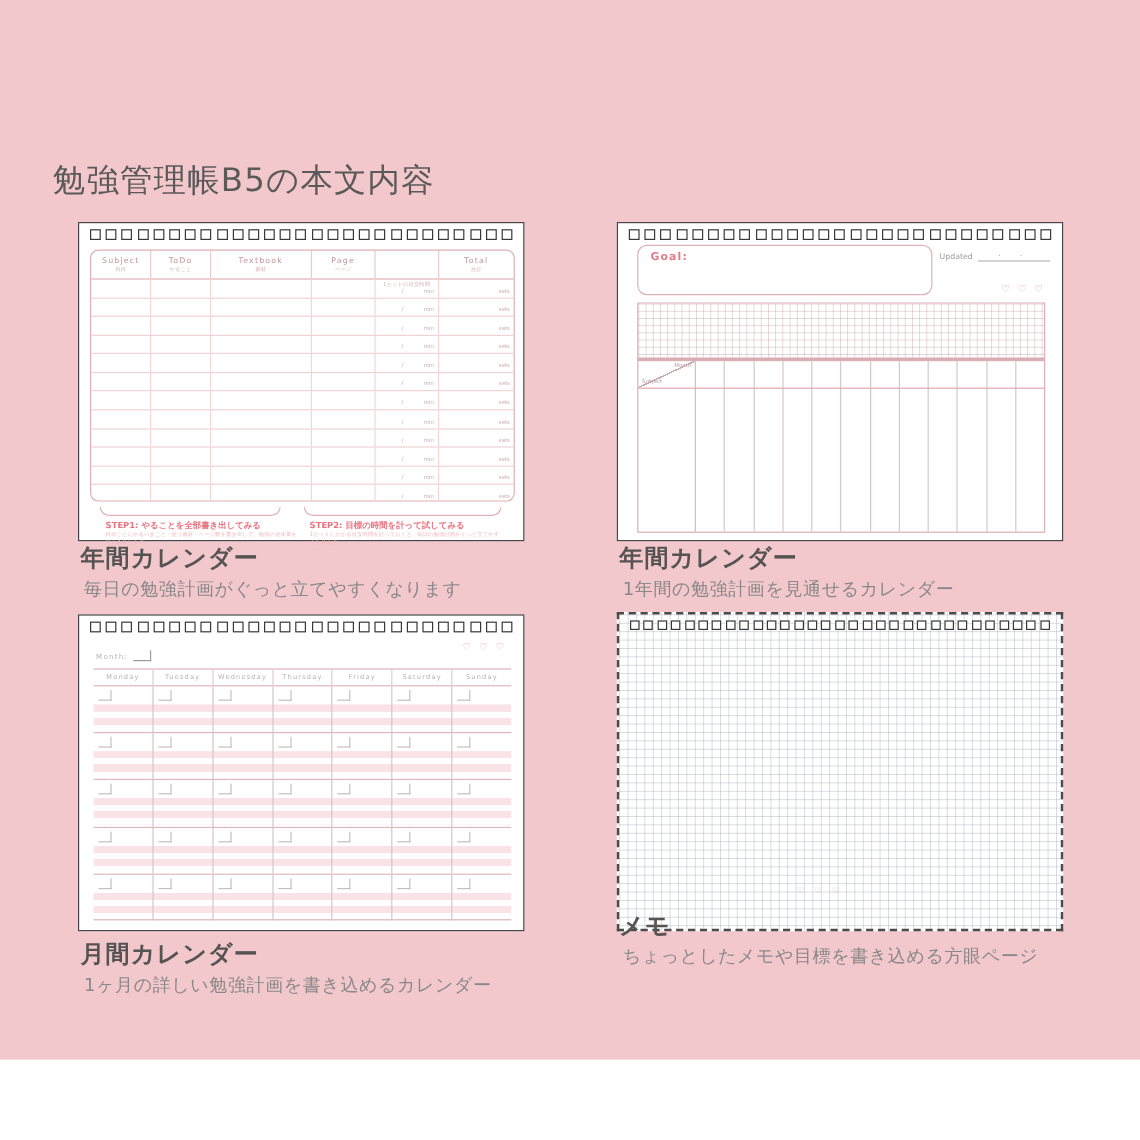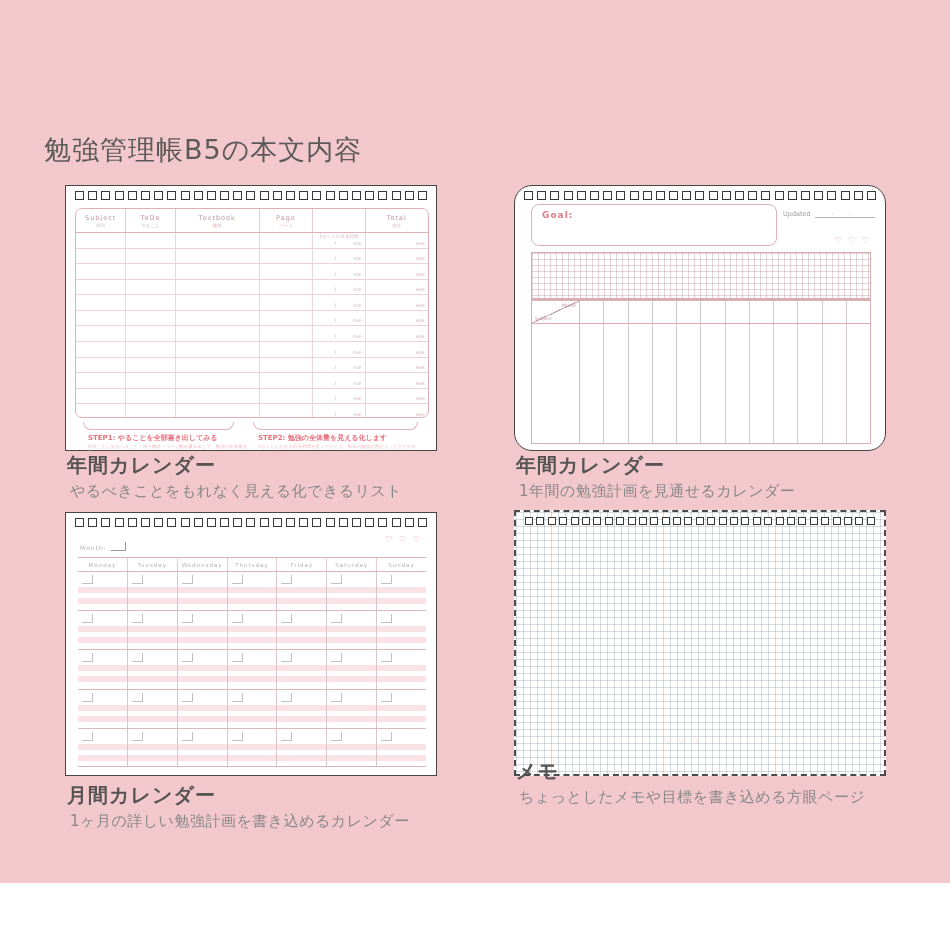--- a/index.html
+++ b/index.html
@@ -4,21 +4,21 @@
 <style>
   html,body{margin:0;padding:0;}
   body{width:950px;height:950px;background:#ffffff;font-family:"DejaVu Sans",sans-serif;}
   .page{position:relative;width:950px;height:950px;overflow:hidden;background:#fff;}
   .pink-bg{position:absolute;left:0;top:0;width:950px;height:883px;background:#f2c8cc;}
   .title{position:absolute;left:44px;top:132px;margin:0;font-size:27px;font-weight:normal;color:#5c5959;letter-spacing:1px;}
 
   
   .panel{position:absolute;background:#ffffff;border:1px solid #474545;box-sizing:border-box;}
   .p-todo{left:65px;top:185px;width:372px;height:266px;}
-  .p-yearly{left:514px;top:185px;width:372px;height:266px;border-radius:18px;}
+  .p-yearly{left:514px;top:185px;width:372px;height:266px;}
   .p-monthly{left:65px;top:512px;width:372px;height:264px;}
   .p-memo{left:514px;top:510px;width:372px;height:266px;border:2px dashed #4c4a4a;
     background-image:linear-gradient(rgba(165,175,183,.45) 1px,transparent 1px),
                      linear-gradient(90deg,rgba(165,175,183,.45) 1px,transparent 1px);
     background-size:7px 7px;}
   .binding{position:absolute;top:5px;left:9px;right:9px;display:flex;justify-content:space-between;align-items:center;}
   .bsq{width:9px;height:9px;box-sizing:border-box;border:1.7px solid #383838;background:#fff;}
   .p-memo .bsq{width:8px;height:8px;}
 
   
@@ -328,27 +328,27 @@
           </div>
         </div>
     </div>
     <div class="brace brace-l"></div>
     <div class="brace brace-r"></div>
     <div class="step step-l">
       <div class="step-label">STEP1: やることを全部書き出してみる</div>
       <div class="step-note">科目ごとにやるべきこと・使う教材・ページ数を書き出して、勉強の全体量を見える化します。</div>
     </div>
     <div class="step step-r">
-      <div class="step-label">STEP2: 勉強の全体量を見える化します</div>
+      <div class="step-label">STEP2: 目標の時間を計って試してみる</div>
       <div class="step-note">1セットにかかる目安時間を計っておくと、毎日の勉強計画がぐっと立てやすくなります。</div>
     </div>
   </section>
   <div class="caption cap-tl">
     <h2>年間カレンダー</h2>
-    <p>やるべきことをもれなく見える化できるリスト</p>
+    <p>毎日の勉強計画がぐっと立てやすくなります</p>
   </div>
 
   <section class="panel p-yearly">
     <div class="binding">
         <span class="bsq"></span>
         <span class="bsq"></span>
         <span class="bsq"></span>
         <span class="bsq"></span>
         <span class="bsq"></span>
         <span class="bsq"></span>

